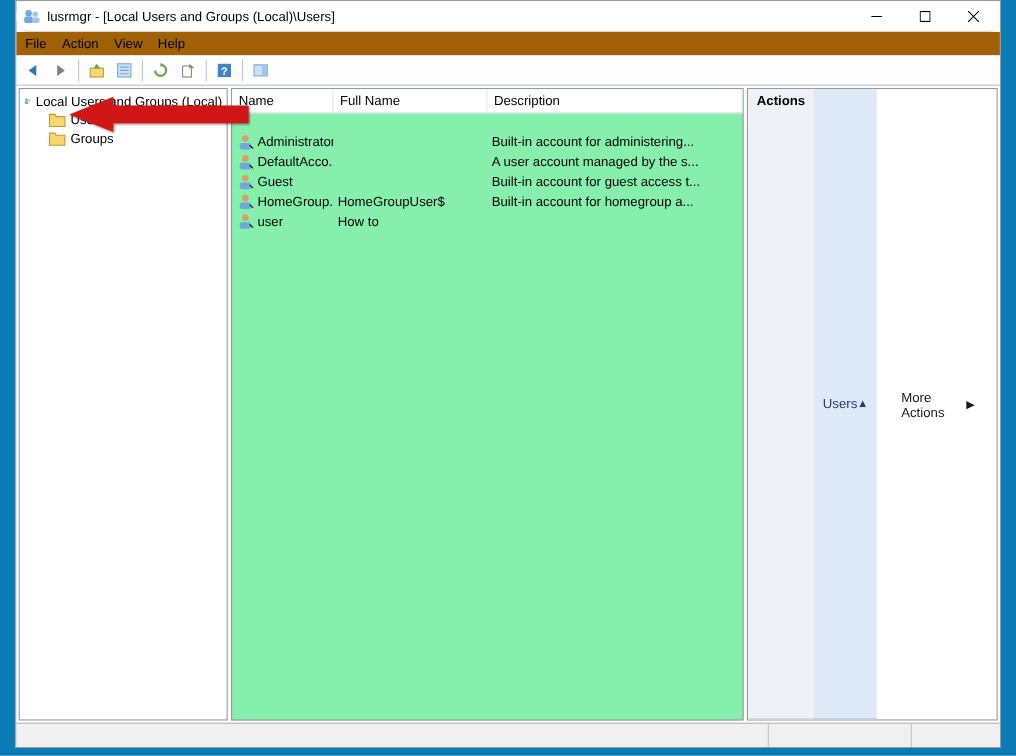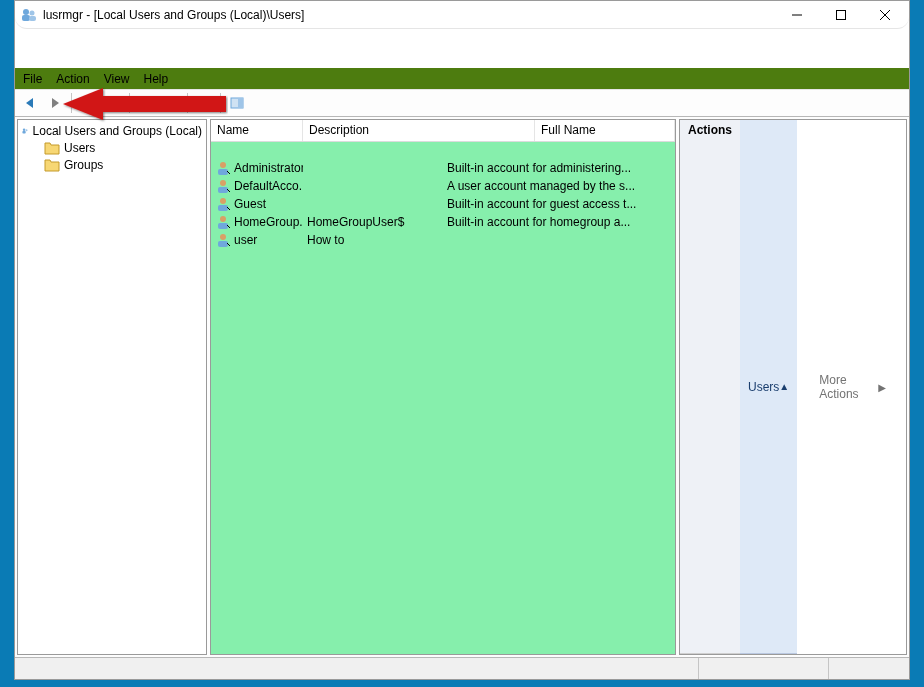--- a/index.html
+++ b/index.html
@@ -55,22 +55,21 @@
     font-family: inherit;
   }
   .win-btn svg { display:block; }
   .menubar {
     height: 22px;
     display: flex;
     align-items: center;
     padding: 0 8px;
     gap: 14px;
     border-bottom: 1px solid #e5e5e5;
-    background: #4d7c0f;
-    margin-top: 39px;
+    background: #a16207;
   }
   .menubar span {
     font-size: 12px;
     color: #000;
   }
   .toolbar {
     height: 27px;
     display: flex;
     align-items: center;
     padding: 0 4px;
@@ -198,21 +197,21 @@
     padding: 3px 8px;
     font-size: 12px;
     color: #1a3e6e;
     display: flex;
     justify-content: space-between;
     align-items: center;
   }
   .actions-item {
     padding: 5px 20px 5px 22px;
     font-size: 12px;
-    color: #737373;
+    color: #0f172a;
     display: flex;
     justify-content: space-between;
     align-items: center;
   }
   .statusbar {
     height: 22px;
     border-top: 1px solid #b7b7b7;
     background: #f0f0f0;
     display: flex;
   }
@@ -346,22 +345,22 @@
             <path d="M1 2 L6 2 L7 4 L15 4 L15 13 L1 13 Z" fill="#f7d774" stroke="#c49a2a"></path>
           </svg>
           <span>Groups</span>
         </div>
       </div>
     </div>
 
     <div class="list-pane">
       <div class="list-header">
         <div class="col col-name">Name</div>
+        <div class="col col-full">Full Name</div>
         <div class="col col-desc">Description</div>
-        <div class="col col-full">Full Name</div>
       </div>
       <div class="list-body" id="list-body">
           <div class="list-row">
             <div class="cell cell-name">
               <svg class="user-icon" viewBox="0 0 16 16">
   <circle cx="8" cy="5" r="3" fill="#d9a066"></circle>
   <rect x="3" y="9" width="10" height="6" rx="2" fill="#6fa8dc"></rect>
   <path d="M12 11 L15 14" stroke="#000" stroke-width="1"></path>
 </svg>
               <span>Administrator</span>

